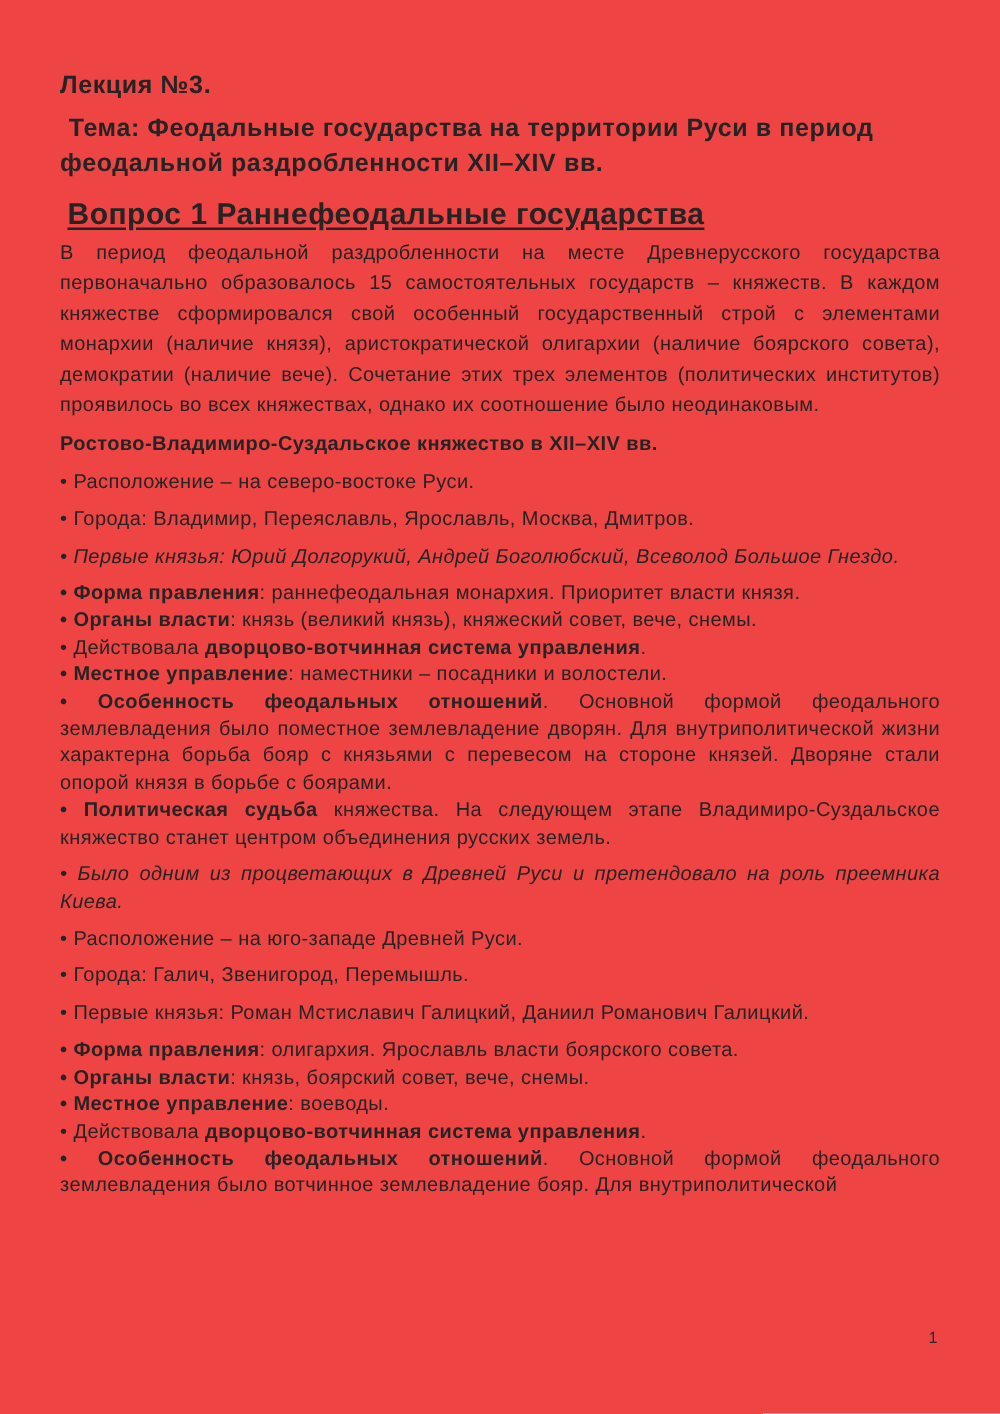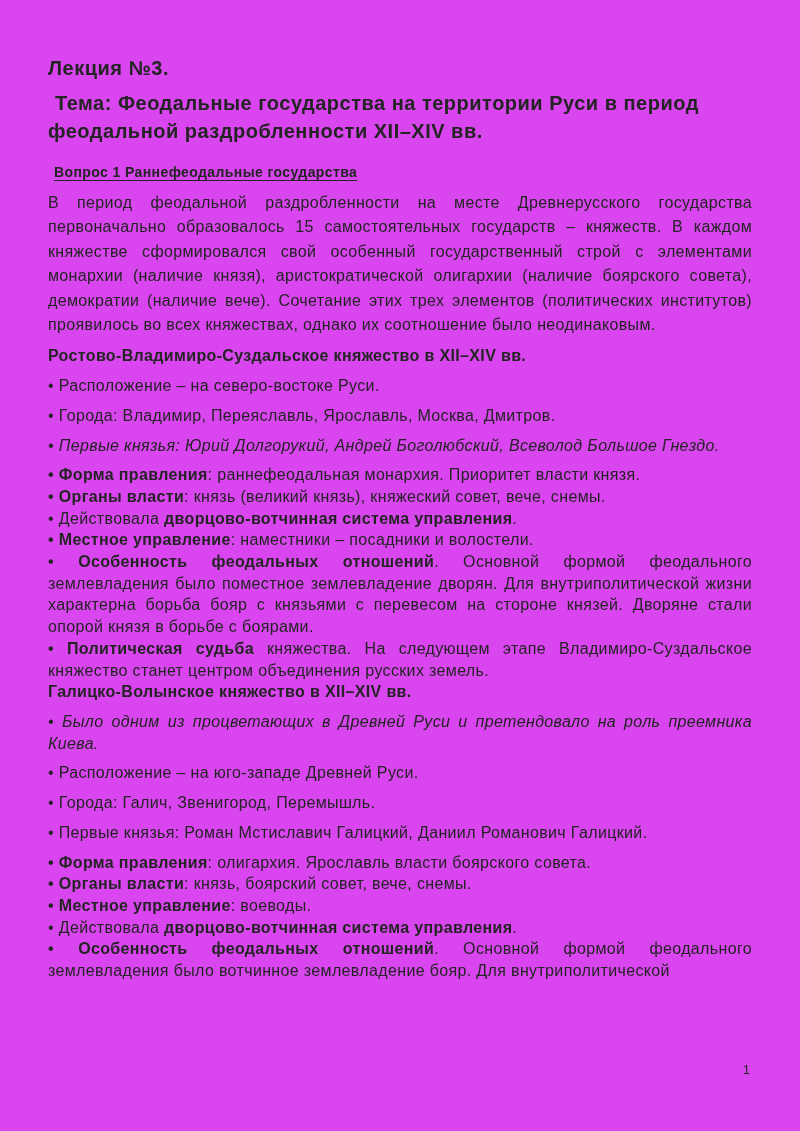--- a/index.html
+++ b/index.html
@@ -11,39 +11,39 @@
     width: 800px;
     height: 1131px;
     position: relative;
     overflow: hidden;
     font-family: "Liberation Sans", "DejaVu Sans", sans-serif;
     color: #242424;
   }
   .page {
     position: absolute;
     inset: 0;
-    background: #d946ef;
+    background: #ef4444;
     padding: 54px 48px 0 48px;
     box-sizing: border-box;
   }
   .doc p { margin: 0; padding: 0; }
 
   
   .h1 {
     font-size: 20px;
     font-weight: 700;
     line-height: 28px;
     letter-spacing: 0.5px;
     margin: 0 0 7px 0 !important;
   }
   .h1.indent { text-indent: 7px; }
 
   
   .h2u {
-    font-size: 14px;
+    font-size: 24px;
     font-weight: 700;
     line-height: 24px;
     letter-spacing: 0.4px;
     text-decoration: underline;
     text-underline-offset: 3px;
     margin: 15px 0 7px 0 !important;
     text-indent: 6px;
   }
 
   
@@ -79,21 +79,20 @@
       <p class="ph"><span class="bold">Ростово-Владимиро-Суздальское княжество в XII–XIV вв.</span></p>
       <p class="pb"><span>• Расположение – на северо-востоке Руси.</span></p>
       <p class="pb"><span>• Города: Владимир, Переяславль, Ярославль, Москва, Дмитров.</span></p>
       <p class="pbj"><span>• Первые князья: Юрий Долгорукий, Андрей Боголюбский, Всеволод Большое Гнездо.</span></p>
       <p class="pt"><span class="bold">• Форма правления</span><span>: раннефеодальная монархия. Приоритет власти князя.</span></p>
       <p class="pt"><span class="bold">• Органы власти</span><span>: князь (великий князь), княжеский совет, вече, снемы.</span></p>
       <p class="pt"><span>• Действовала </span><span class="bold">дворцово-вотчинная система управления</span><span>.</span></p>
       <p class="pt"><span class="bold">• Местное управление</span><span>: наместники – посадники и волостели.</span></p>
       <p class="ptj"><span class="bold">• Особенность феодальных отношений</span><span>. Основной формой феодального землевладения было поместное землевладение дворян. Для внутриполитической жизни характерна борьба бояр с князьями с перевесом на стороне князей. Дворяне стали опорой князя в борьбе с боярами.</span></p>
       <p class="ptj"><span class="bold">• Политическая судьба</span><span> княжества. На следующем этапе Владимиро-Суздальское княжество станет центром объединения русских земель.</span></p>
-      <p class="pth"><span class="bold">Галицко-Волынское княжество в XII–XIV вв.</span></p>
       <p class="pbj"><span>• Было одним из процветающих в Древней Руси и претендовало на роль преемника Киева.</span></p>
       <p class="pb"><span>• Расположение – на юго-западе Древней Руси.</span></p>
       <p class="pb"><span>• Города: Галич, Звенигород, Перемышль.</span></p>
       <p class="pb"><span>• Первые князья: Роман Мстиславич Галицкий, Даниил Романович Галицкий.</span></p>
       <p class="pt"><span class="bold">• Форма правления</span><span>: олигархия. Ярославль власти боярского совета.</span></p>
       <p class="pt"><span class="bold">• Органы власти</span><span>: князь, боярский совет, вече, снемы.</span></p>
       <p class="pt"><span class="bold">• Местное управление</span><span>: воеводы.</span></p>
       <p class="pt"><span>• Действовала </span><span class="bold">дворцово-вотчинная система управления</span><span>.</span></p>
       <p class="ptj"><span class="bold">• Особенность феодальных отношений</span><span>. Основной формой феодального землевладения было вотчинное землевладение бояр. Для внутриполитической</span></p>
     </div>

